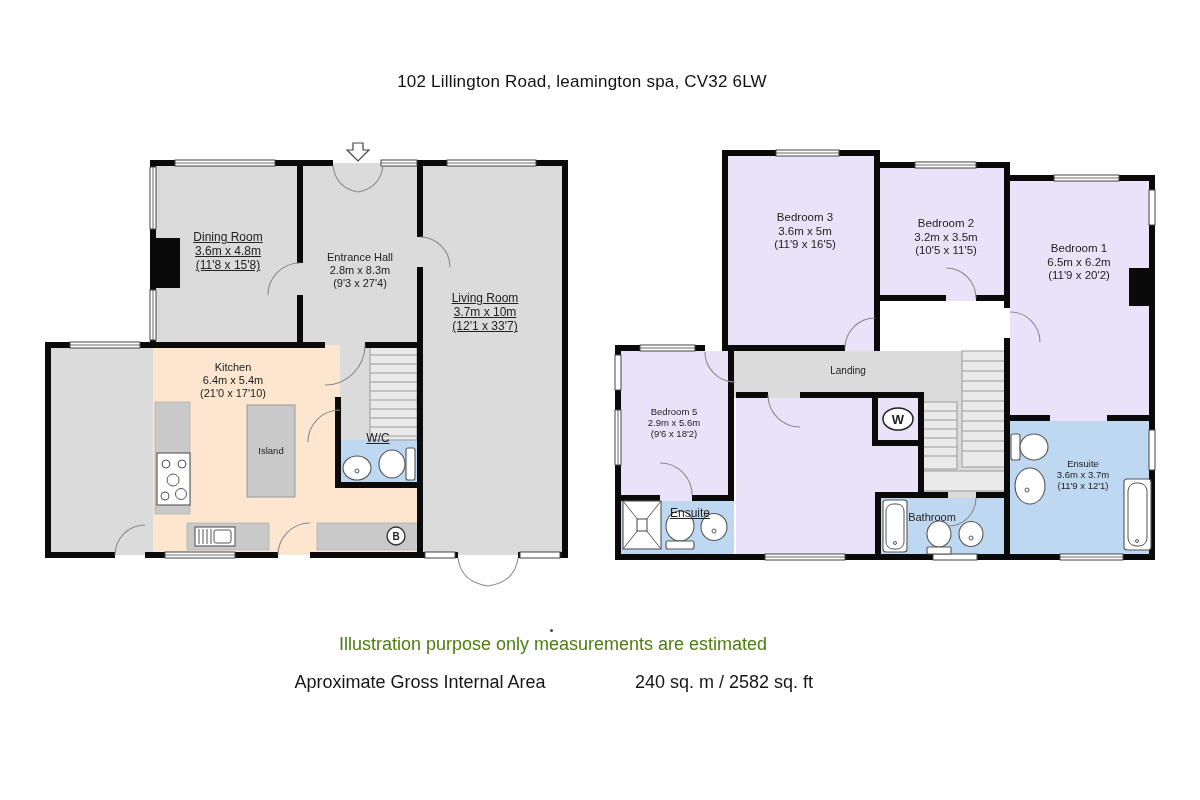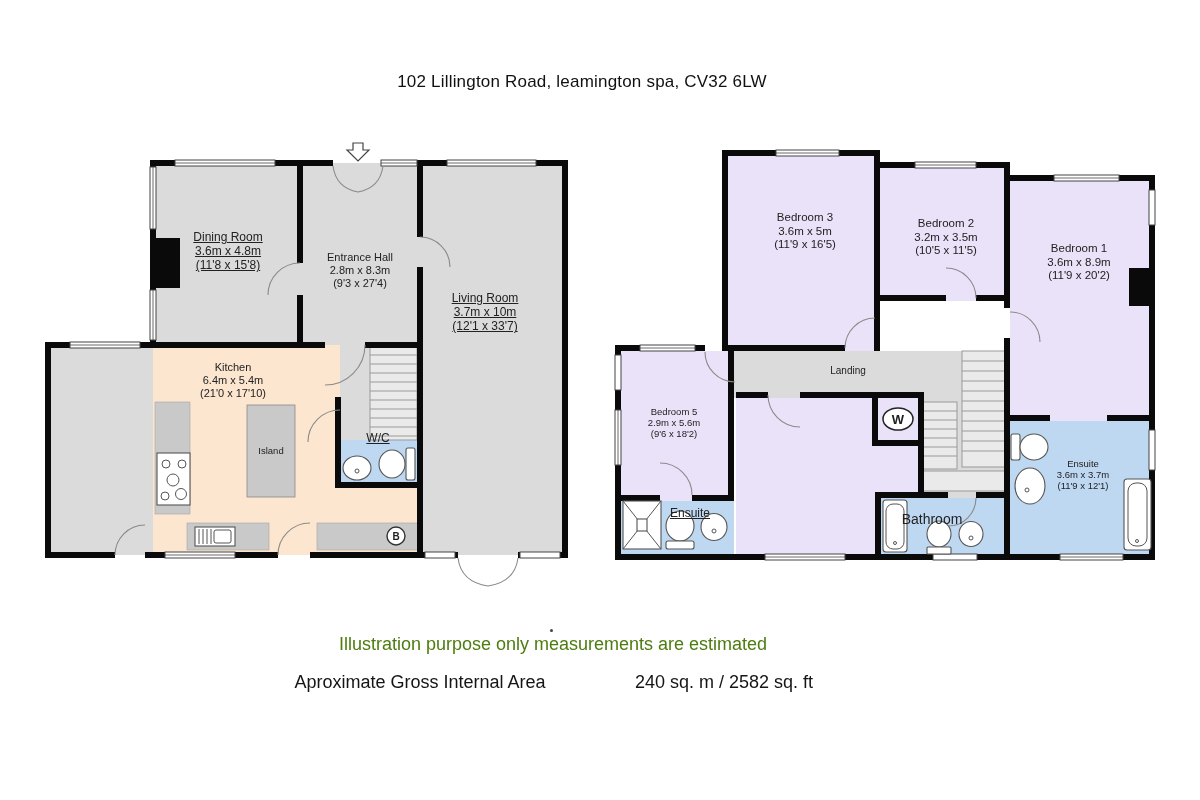--- a/index.html
+++ b/index.html
@@ -7,21 +7,21 @@
           font-family:"Liberation Sans","DejaVu Sans",sans-serif;color:#1a1a1a;}
   .page-title{position:absolute;top:72px;left:0;width:1164px;text-align:center;
               font-size:17px;letter-spacing:.2px;color:#111;}
   .floor{position:absolute;}
   .floor svg{position:absolute;left:0;top:0;}
   .room-label{position:absolute;text-align:center;line-height:1.18;color:#222;}
   .room-label div{white-space:nowrap;}
   .fs12{font-size:12px;text-decoration:underline;}
   .fs115{font-size:11.5px;}
   .fs11{font-size:11px;}
-  .fs10{font-size:14px;}
+  .fs10{font-size:11px;}
   .fs95{font-size:9.5px;}
   .fs13{font-size:10px;}
   .footer-line1{position:absolute;top:634px;left:253px;width:600px;text-align:center;font-size:18px;color:#4d7c0f;}
   .footer-line2-label{position:absolute;top:672px;left:170px;width:500px;text-align:center;font-size:18px;color:#151515;}
   .footer-line2-value{position:absolute;top:672px;left:574px;width:300px;text-align:center;font-size:18px;color:#151515;}
   .speck{position:absolute;top:629px;left:550px;width:3px;height:3px;border-radius:50%;background:#444;}
   .wall{fill:#0a0a0a;}
   .win{fill:#ffffff;stroke:#444;stroke-width:1;}
   .winline{stroke:#444;stroke-width:.8;}
   .arc{fill:none;stroke:#8a8a8a;stroke-width:1.1;}
@@ -325,21 +325,21 @@
       <div>3.6m x 5m</div>
       <div>(11'9 x 16'5)</div>
     </div>
     <div class="room-label fs115" style="left:236px;top:72px;width:200px;">
       <div>Bedroom 2</div>
       <div>3.2m x 3.5m</div>
       <div>(10'5 x 11'5)</div>
     </div>
     <div class="room-label fs115" style="left:369px;top:97px;width:200px;">
       <div>Bedroom 1</div>
-      <div>3.6m x 8.9m</div>
+      <div>6.5m x 6.2m</div>
       <div>(11'9 x 20'2)</div>
     </div>
     <div class="room-label fs13" style="left:138px;top:220px;width:200px;">
       <div>Landing</div>
     </div>
     <div class="room-label fs95" style="left:-36px;top:261px;width:200px;">
       <div>Bedroom 5</div>
       <div>2.9m x 5.6m</div>
       <div>(9'6 x 18'2)</div>
     </div>

